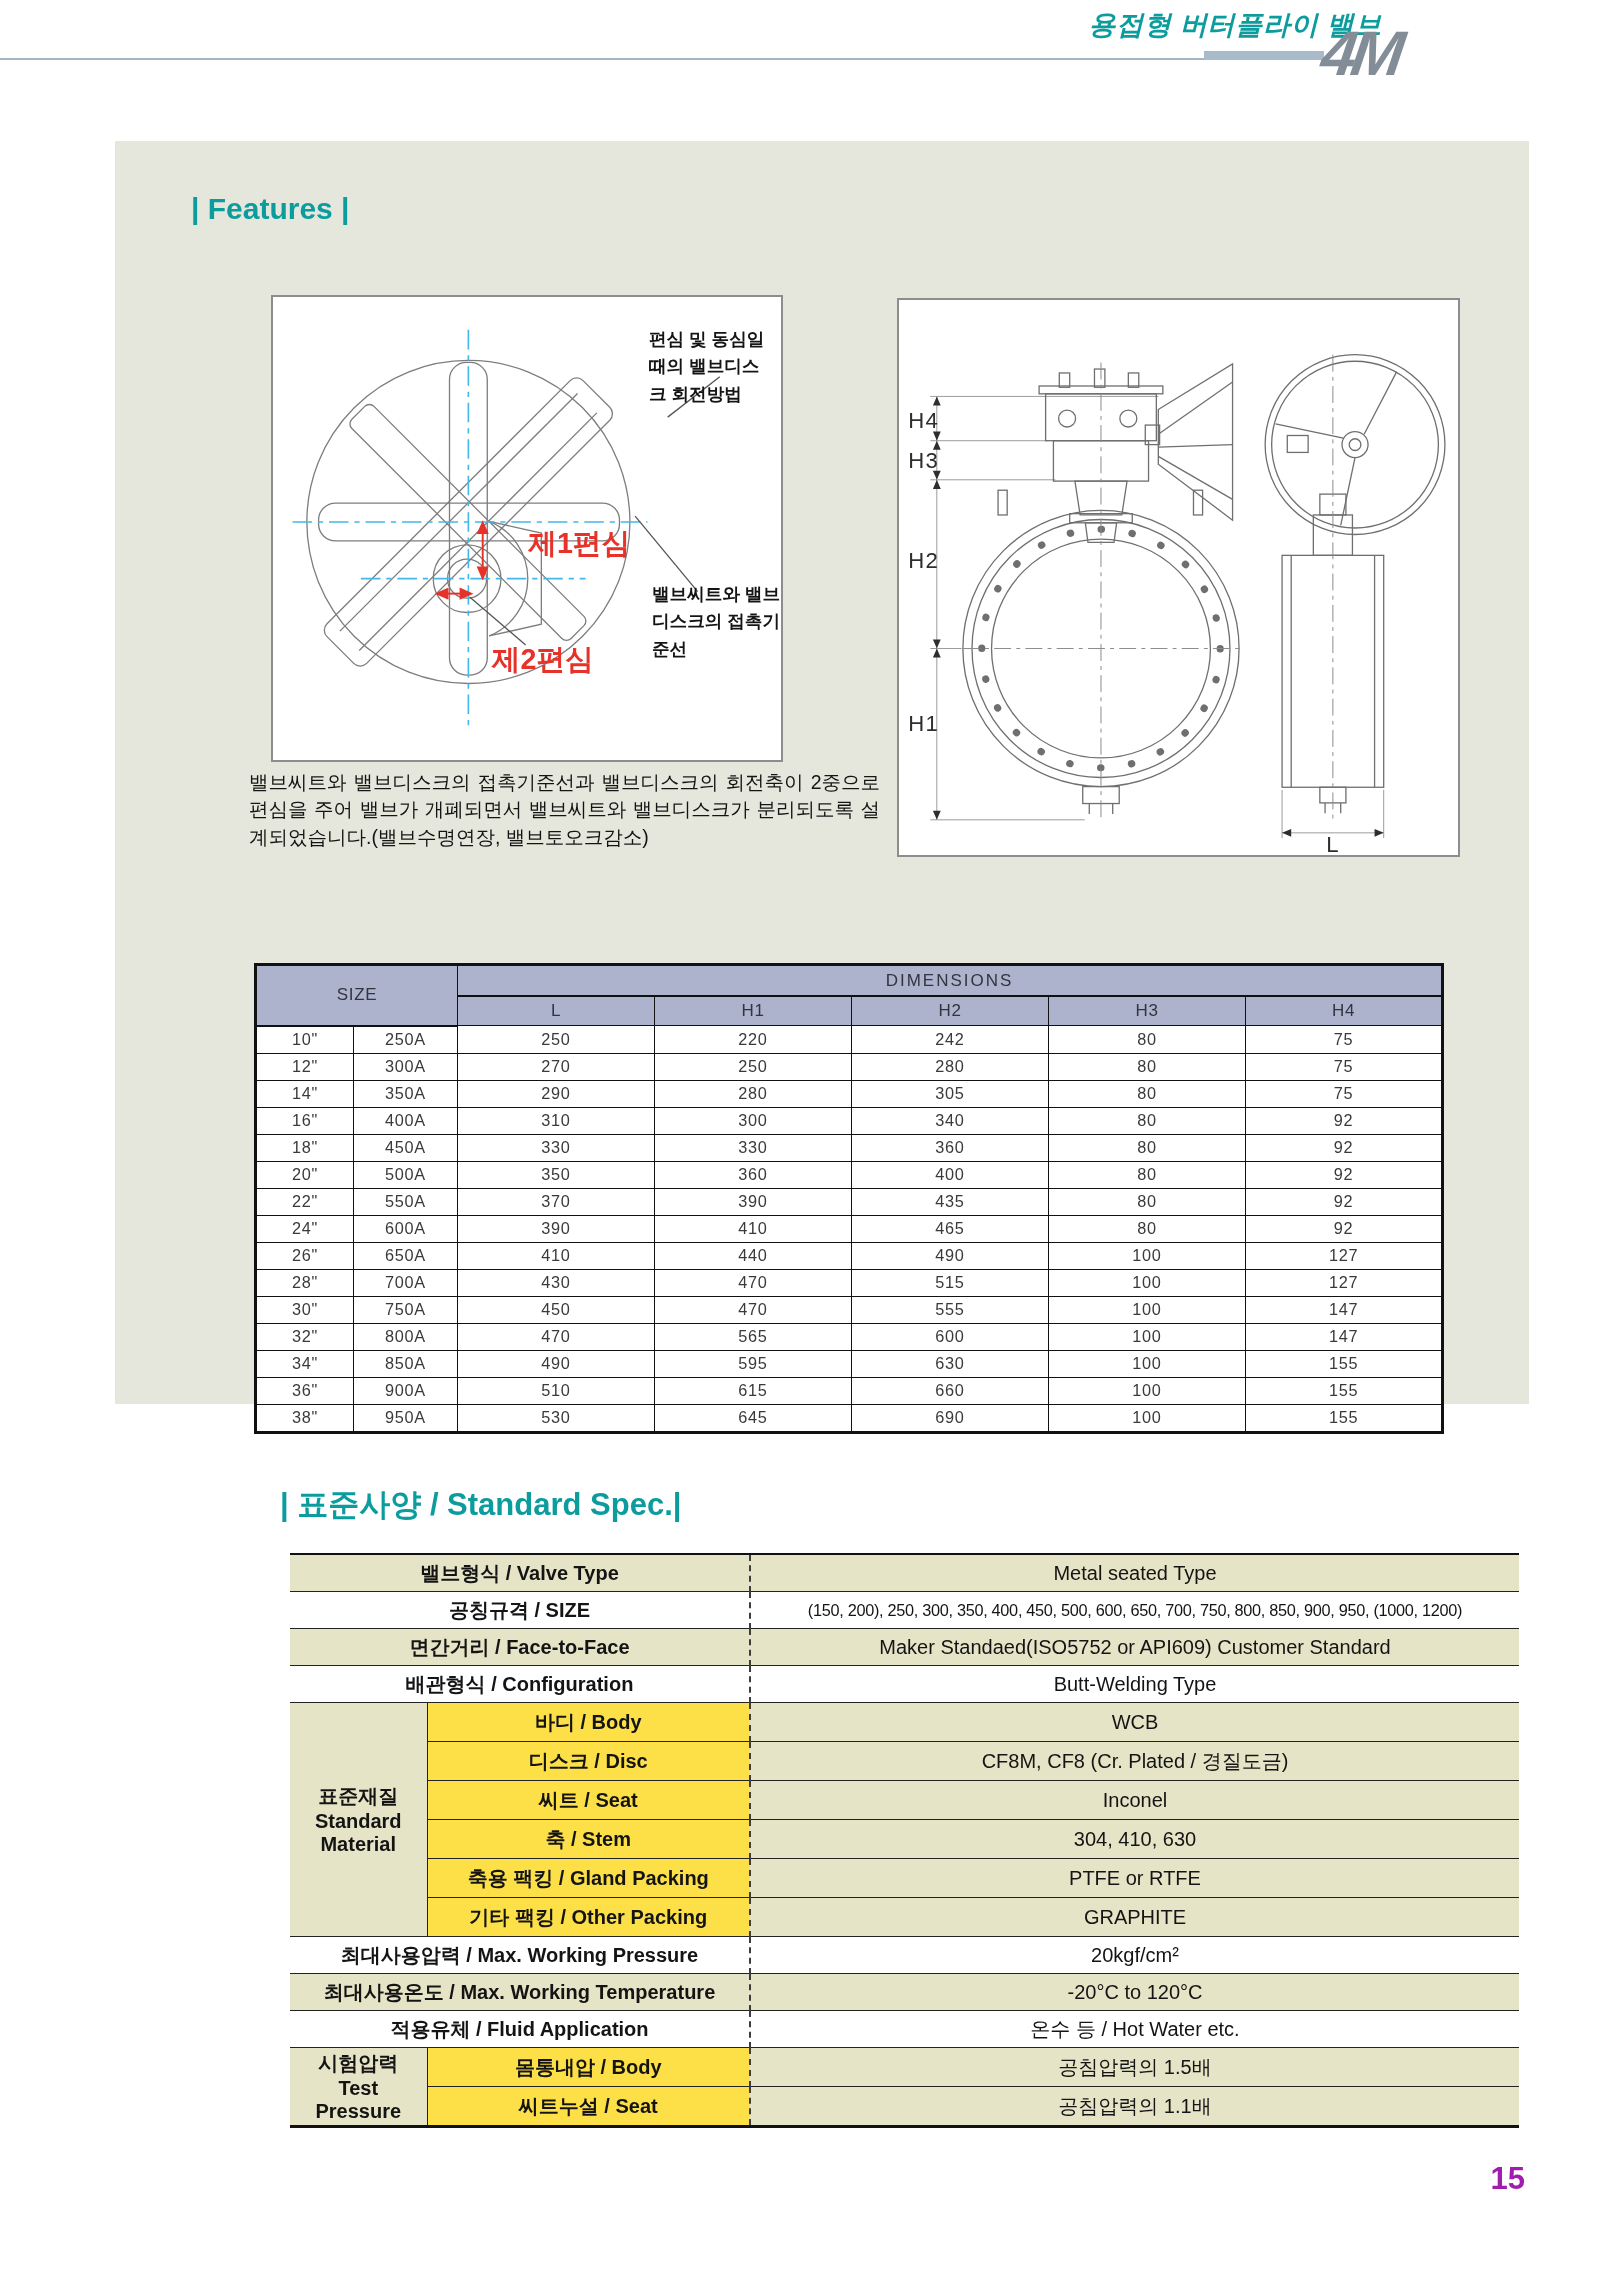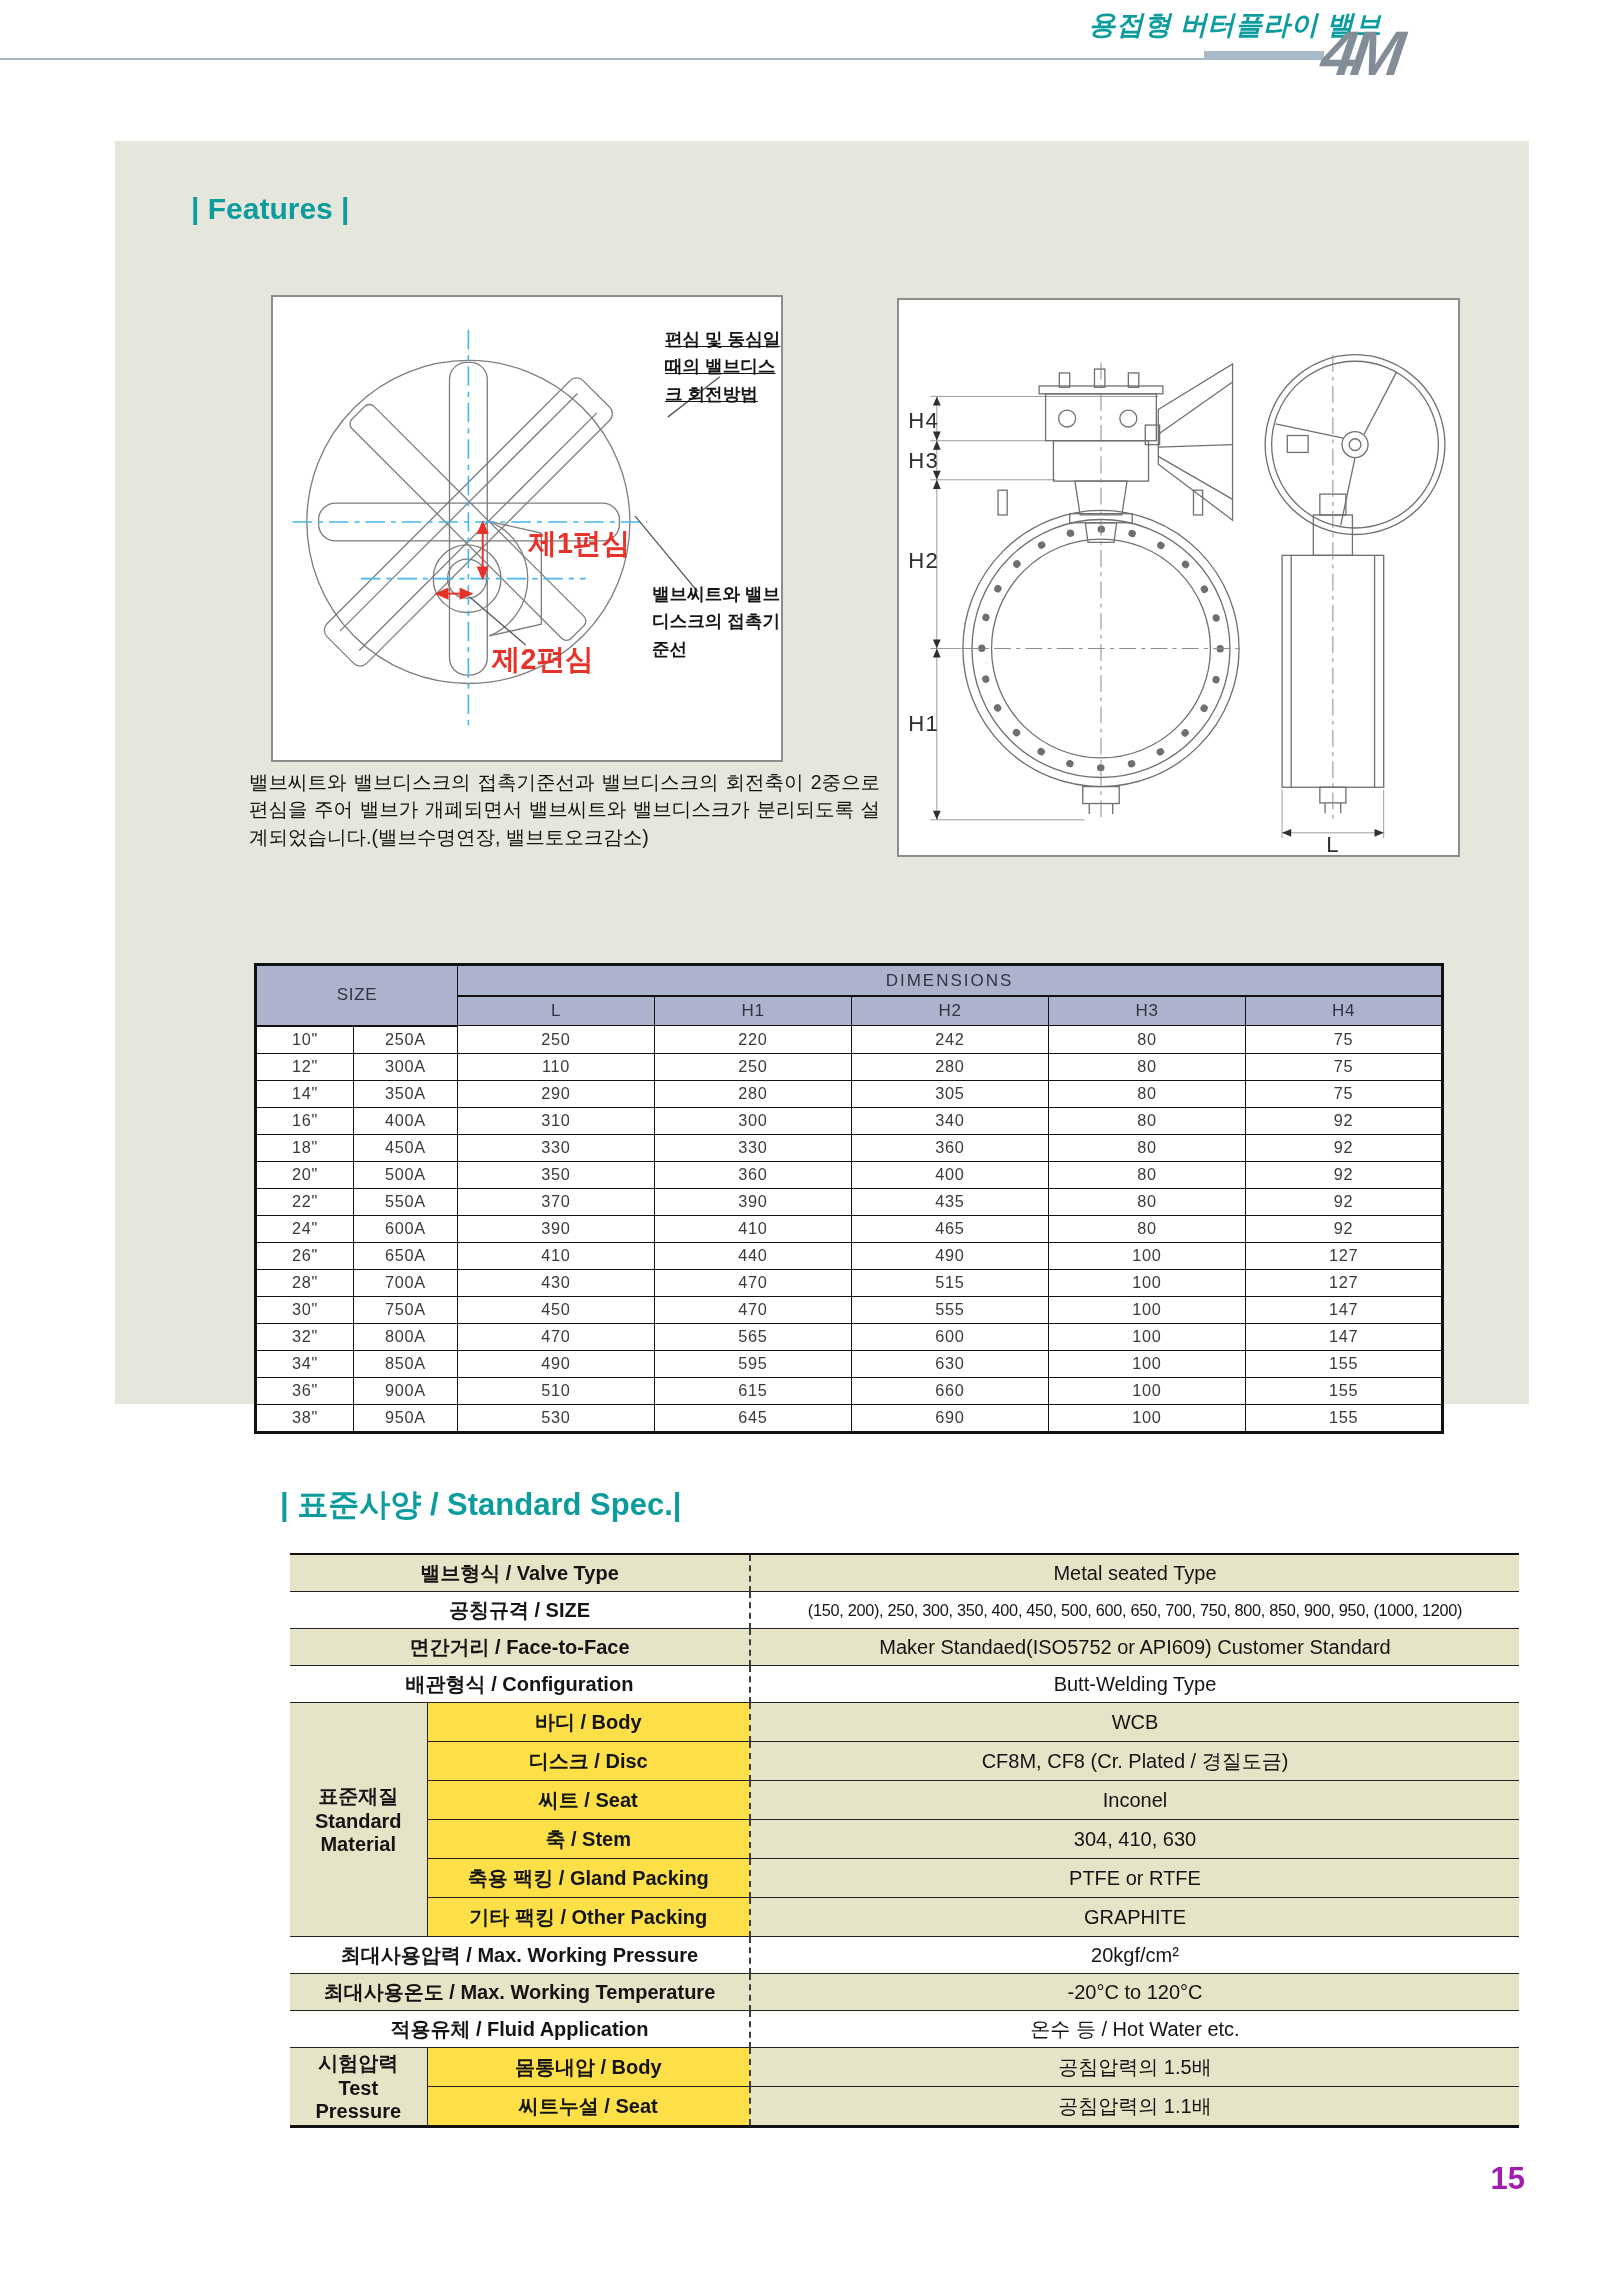--- a/index.html
+++ b/index.html
@@ -14,21 +14,21 @@
   .logo{position:absolute;left:1322px;top:17px;font-size:63px;font-weight:bold;font-style:italic;
         color:#838d97;letter-spacing:-5.2px;transform:skewX(-8deg);}
 
   
   .panel{position:absolute;left:115px;top:141px;width:1366px;height:1263px;background:#e6e7dc;padding-left:48px;}
   .features-title{position:absolute;left:76px;top:51px;font-size:30px;font-weight:bold;color:#0d9c9e;}
   .draw-box{position:absolute;background:#ffffff;border:2.6px solid #8d8d8d;}
   .box1{left:156px;top:154px;width:508px;height:463px;}
   .box2{left:782px;top:157px;width:559px;height:555px;}
   .ann{position:absolute;font-size:17.6px;line-height:1.55;color:#141414;font-weight:bold;width:130px;}
-  .ann-top{left:392px;top:29px;text-decoration:underline;}
+  .ann-top{left:376px;top:29px;}
   .ann-bottom{left:379px;top:284px;}
   .caption{position:absolute;left:134px;top:628px;width:631px;font-size:19.5px;line-height:1.40;
         color:#141414;text-align:justify;}
 
   
   table.dims{position:absolute;left:139px;top:822px;width:1189px;border-collapse:collapse;
         table-layout:fixed;background:#ffffff;border:3.3px solid #111;}
   table.dims th,table.dims td{border:1.3px solid #111;text-align:center;vertical-align:middle;
         font-weight:normal;color:#3a3a3a;letter-spacing:0.7px;}
   table.dims thead th{background:#aeb3cd;font-size:17px;color:#33343f;height:27px;}
@@ -237,21 +237,21 @@
             <td>250A</td>
             <td>250</td>
             <td>220</td>
             <td>242</td>
             <td>80</td>
             <td>75</td>
           </tr>
           <tr>
             <td>12"</td>
             <td>300A</td>
-            <td>110</td>
+            <td>270</td>
             <td>250</td>
             <td>280</td>
             <td>80</td>
             <td>75</td>
           </tr>
           <tr>
             <td>14"</td>
             <td>350A</td>
             <td>290</td>
             <td>280</td>

